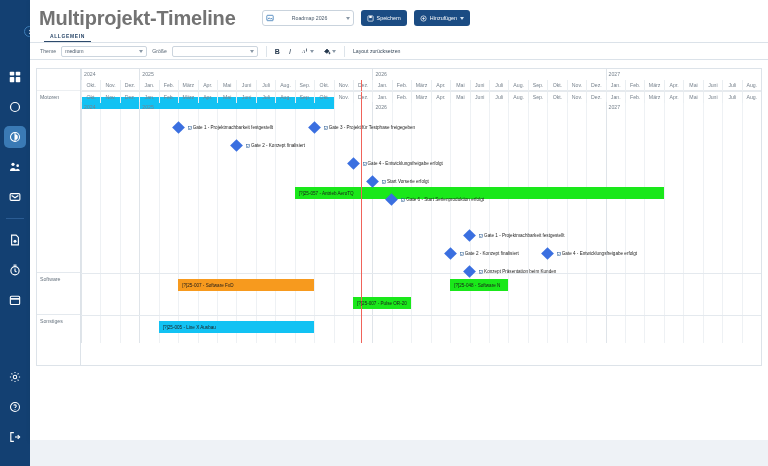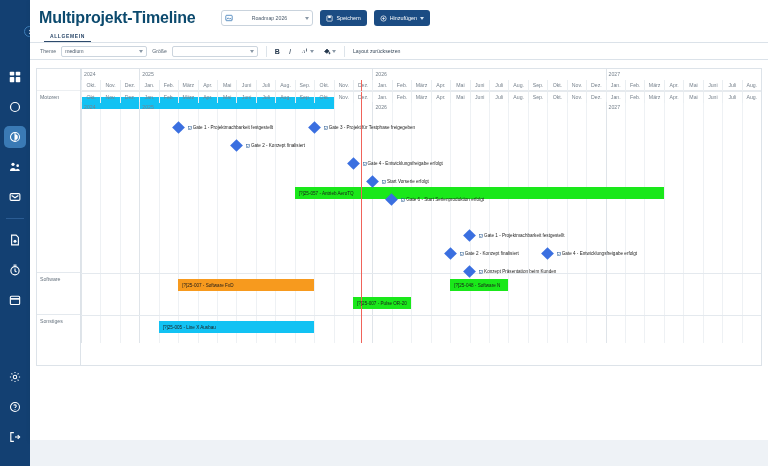--- a/index.html
+++ b/index.html
@@ -37,21 +37,21 @@
 
   
   #card {
     position:absolute; left:30px; top:0; width:738px; height:440px;
     background:#ffffff;
     box-shadow:0 1px 4px rgba(20,50,80,.18);
   }
 
   
   #header { position:relative; height:30px; padding:6px 0 0 9px; display:flex; align-items:center; }
-  #page-title { font-size:16px; font-weight:bold; color:#0c4a6e; letter-spacing:-.2px; }
+  #page-title { font-size:20px; font-weight:bold; color:#737373; letter-spacing:-.2px; }
 
   .selectbox {
     margin-left:26px; height:16px; min-width:92px;
     border:1px solid #c9d3dd; border-radius:3px; background:#fff;
     display:flex; align-items:center; padding:0 3px; gap:4px;
   }
   .selectbox .box-ic { width:8px; height:8px; color:#3a78b5; flex:0 0 auto; }
   .selectbox .box-ic svg { width:8px; height:8px; display:block; }
   .selectbox .box-lbl { font-size:5.2px; color:#4a5a6b; flex:1 1 auto; text-align:center; }
   .caret { width:0;height:0;border-left:2.5px solid transparent;border-right:2.5px solid transparent;border-top:3px solid #8a98a6; }

